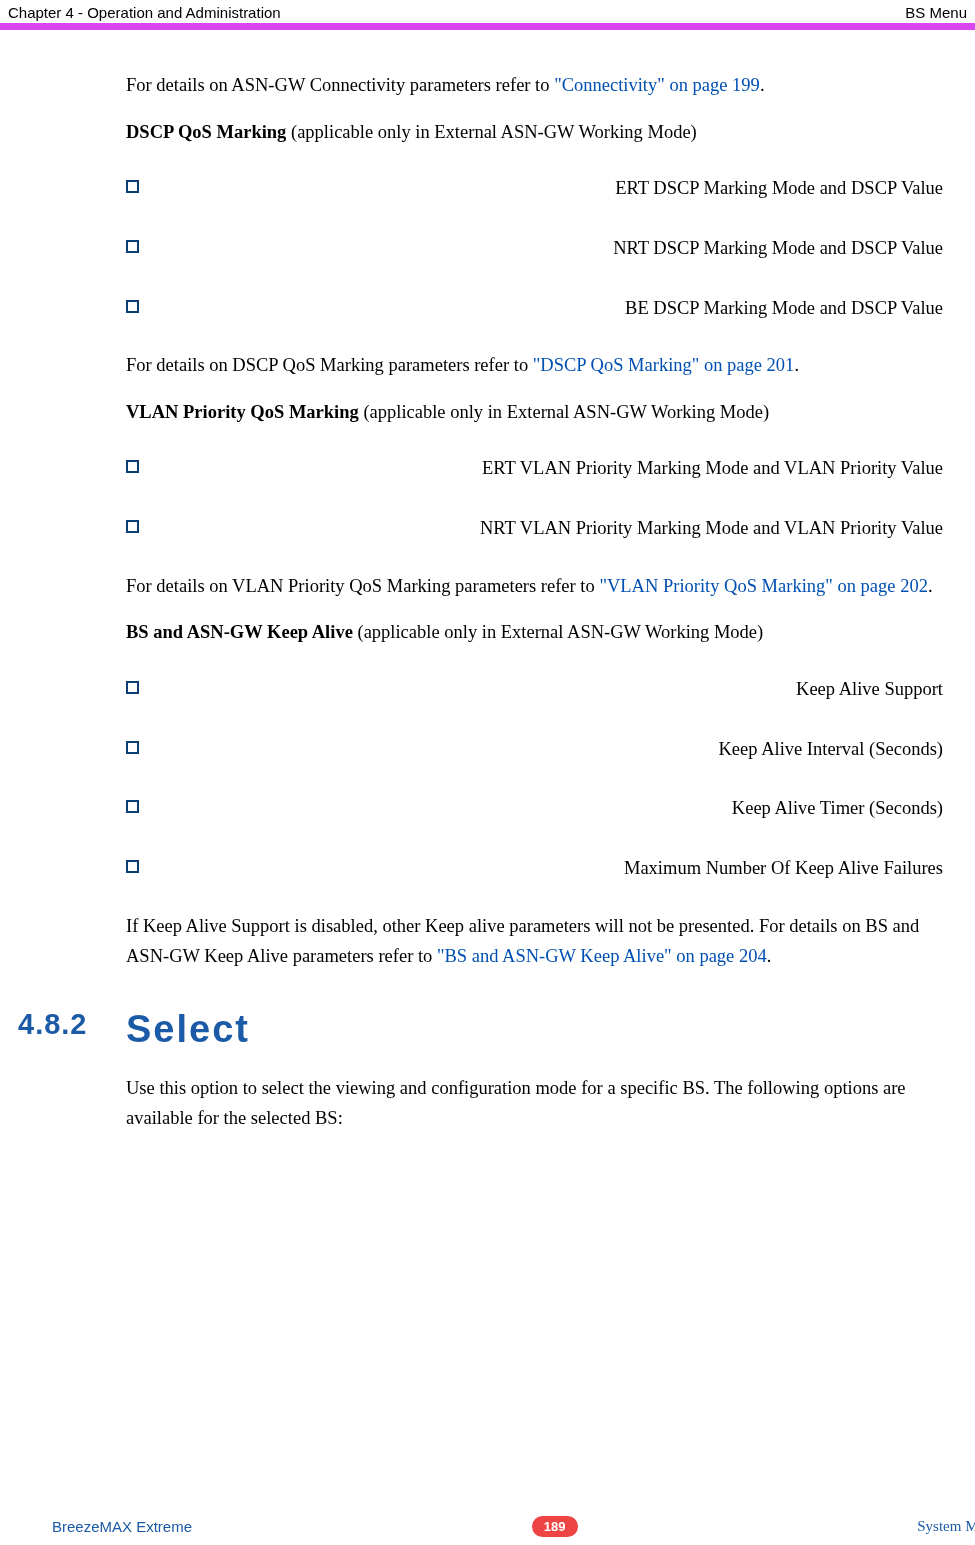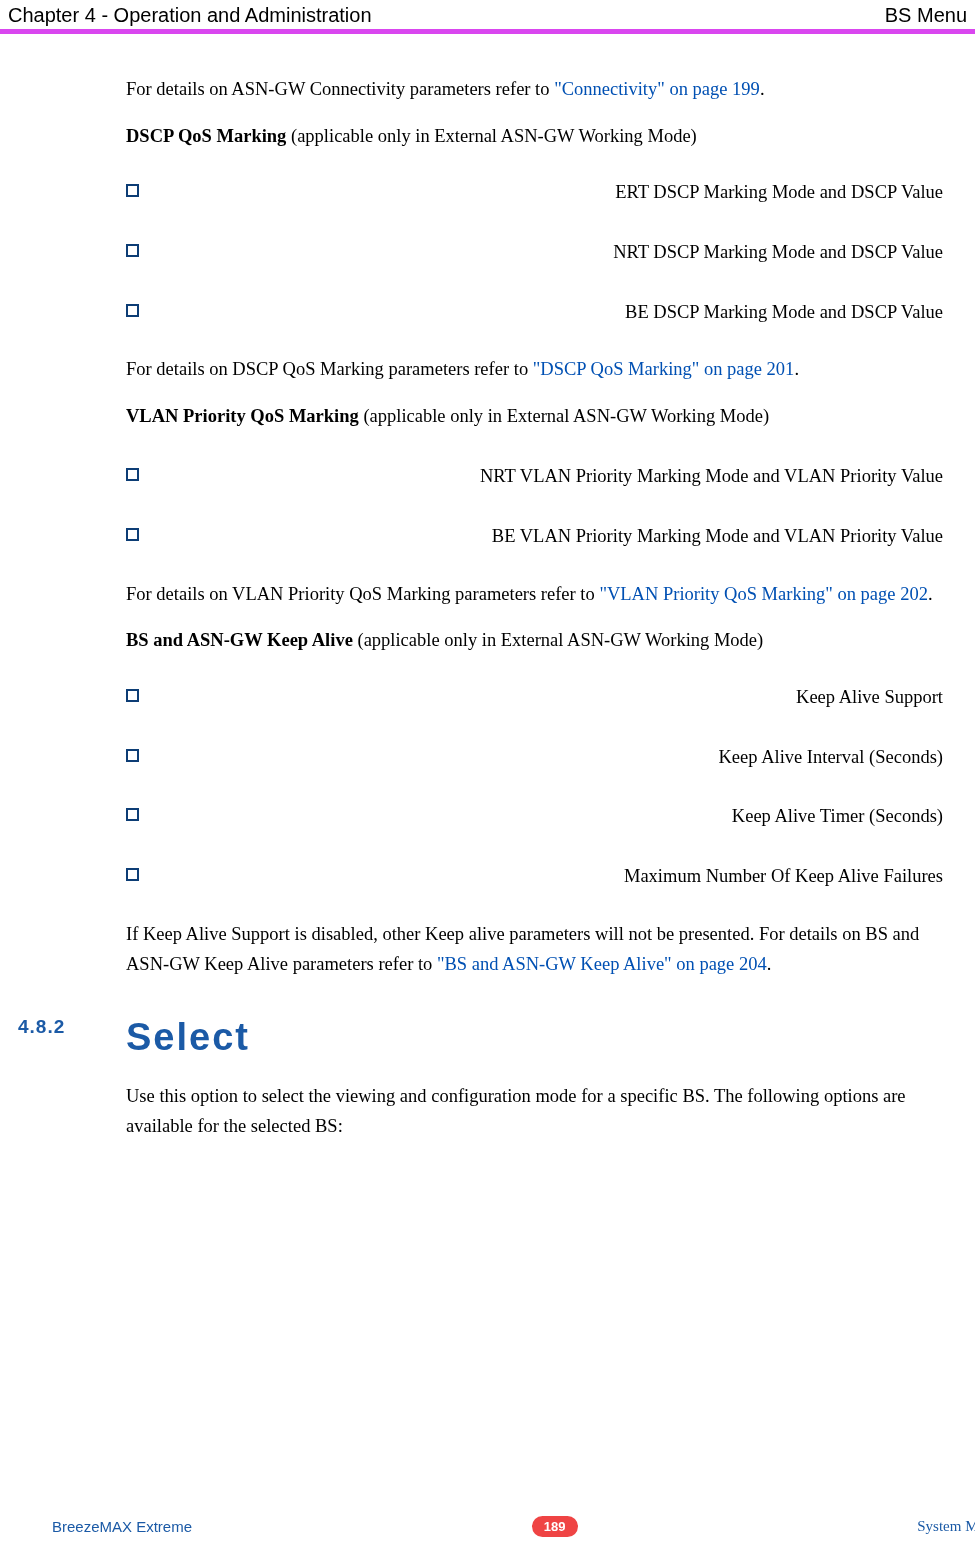--- a/index.html
+++ b/index.html
@@ -12,22 +12,22 @@
       height: 1545px;
       font-family: Georgia, 'Times New Roman', serif;
       background: #fff;
       color: #000;
       position: relative;
     }
     .header {
       display: flex;
       justify-content: space-between;
       padding: 4px 8px 2px 8px;
-      border-bottom: 5px solid #d946ef;
-      font-size: 20px;
+      border-bottom: 7px solid #d946ef;
+      font-size: 15px;
       font-family: Arial, Helvetica, sans-serif;
     }
     .content {
       padding: 40px 32px 0 126px;
     }
     .para {
       font-size: 18.5px;
       line-height: 1.65;
       margin-bottom: 16px;
     }
@@ -81,21 +81,21 @@
       margin: 2px;
     }
     .h2row {
       display: flex;
       margin-left: -108px;
       margin-top: 36px;
       margin-bottom: 22px;
     }
     .h2num {
       color: #1b5aa6;
-      font-size: 19px;
+      font-size: 29px;
       font-weight: bold;
       font-family: Arial, Helvetica, sans-serif;
       width: 108px;
       letter-spacing: 1px;
     }
     .h2title {
       color: #1b5aa6;
       font-size: 38px;
       font-weight: bold;
       font-family: Arial, Helvetica, sans-serif;
@@ -157,23 +157,22 @@
 
   <p class="para">
     <span>For details on DSCP QoS Marking parameters refer to </span><span class="link">"DSCP QoS Marking" on page 201</span><span>.</span>
   </p>
 
   <p class="para">
     <span class="boldhead">VLAN Priority QoS Marking</span><span> (applicable only in External ASN-GW Working Mode)</span>
   </p>
 
   <ul class="square-list">
-    <li><span class="square-bullet"><span class="inner"></span></span></li>
+    <li><span class="square-bullet"><span class="inner"></span></span><span>ERT VLAN Priority Marking Mode and VLAN Priority Value</span></li>
     <li><span class="square-bullet"><span class="inner"></span></span><span>NRT VLAN Priority Marking Mode and VLAN Priority Value</span></li>
-    <li><span class="square-bullet"><span class="inner"></span></span><span>BE VLAN Priority Marking Mode and VLAN Priority Value</span></li>
   </ul>
 
   <p class="para">
     <span>For details on VLAN Priority QoS Marking parameters refer to </span><span class="link">"VLAN Priority QoS Marking" on page 202</span><span>.</span>
   </p>
 
   <p class="para">
     <span class="boldhead">BS and ASN-GW Keep Alive</span><span> (applicable only in External ASN-GW Working Mode)</span>
   </p>
 

